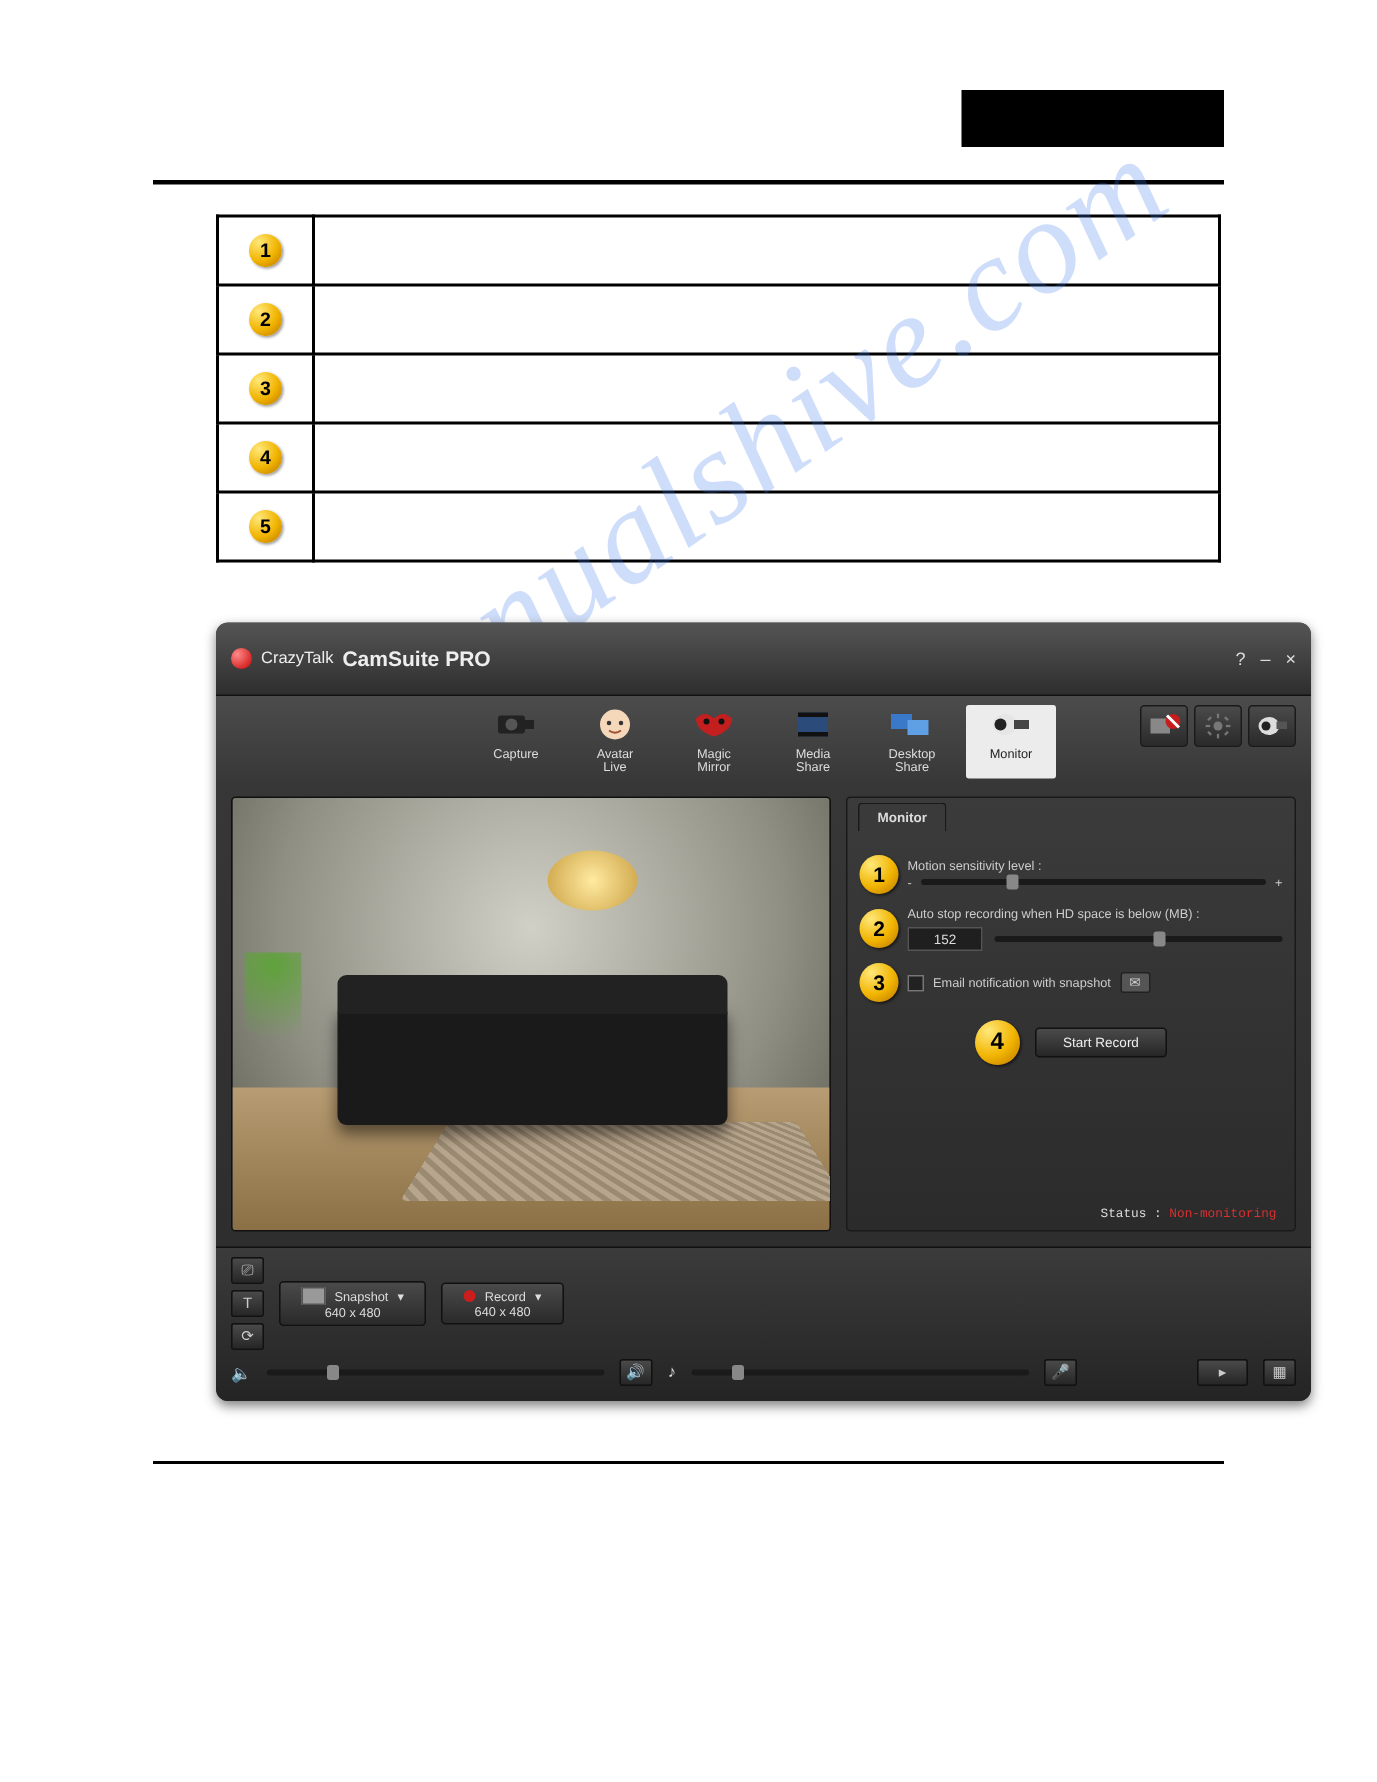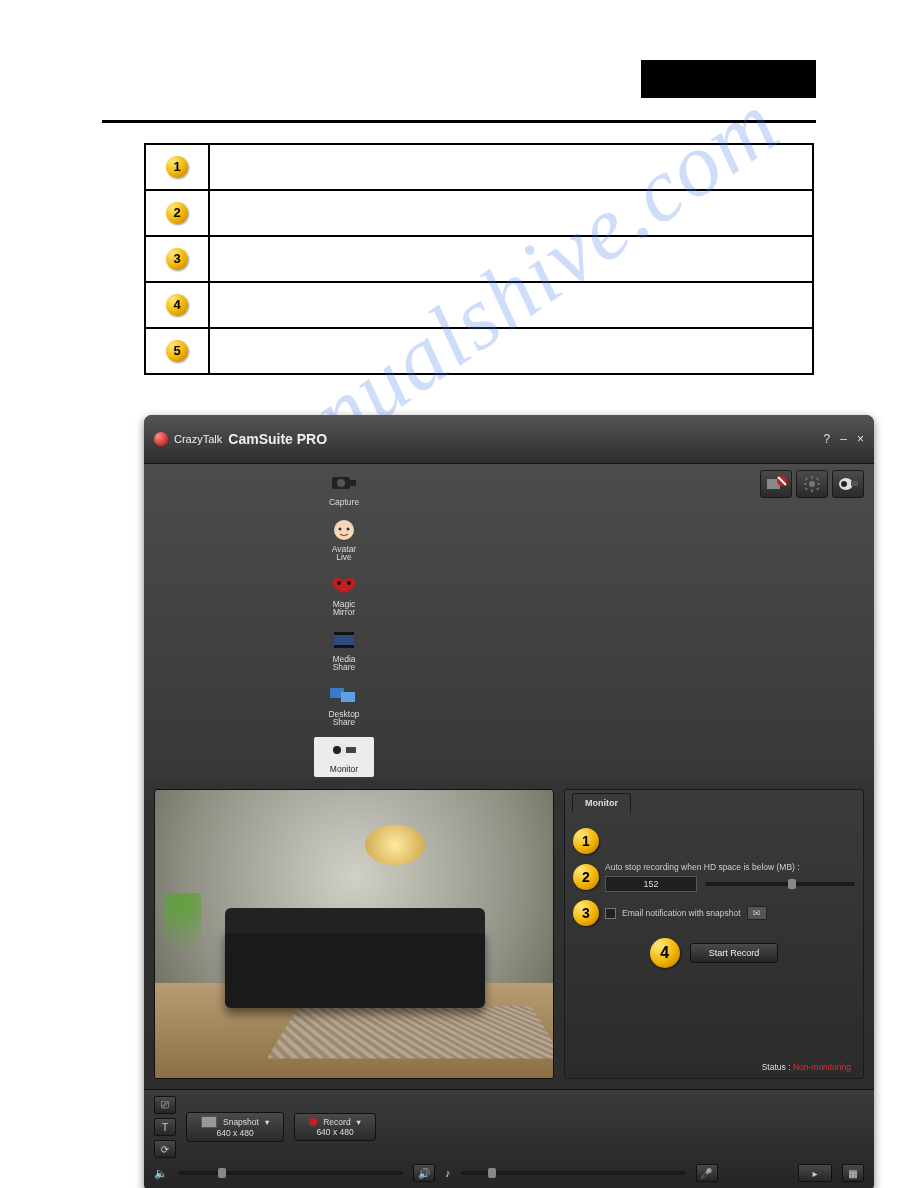--- a/index.html
+++ b/index.html
@@ -88,21 +88,21 @@
   .title-left .brand1 { color: #eee; font-size: 11px; }
   .title-left .brand2 { color: #eee; font-size: 14px; font-weight: bold; }
   .win-controls { display: flex; gap: 10px; color: #ddd; font-size: 12px; }
   .toolbar {
     display: flex;
     align-items: stretch;
     background: linear-gradient(#4c4c4c, #383838);
     padding: 6px 10px 2px 10px;
     gap: 4px;
   }
-  .toolbar-left { display: flex; gap: 6px; margin-left: 160px; flex-direction: column; }
+  .toolbar-left { display: flex; gap: 6px; margin-left: 160px; }
   .tool-item {
     display: flex;
     flex-direction: column;
     align-items: center;
     width: 60px;
     gap: 2px;
     padding-bottom: 4px;
   }
   .tool-item.active { background: #ececec; color: #222; border-radius: 2px; }
   .tool-icon {
@@ -187,39 +187,39 @@
   .slider-track {
     height:4px; background:#1a1a1a; border-radius:2px;
     position:relative; margin:4px 0;
   }
   .slider-thumb{
     position:absolute; top:-3px; width:8px; height:10px;
     background:#888; border-radius:2px;
   }
   .hd-row { display:flex; align-items:center; gap:8px; margin-top:4px;}
   .hd-input {
-    width:92px; height:16px; background:#1f1f1f; border:1px solid #555;
+    width:50px; height:16px; background:#1f1f1f; border:1px solid #555;
     color:#ddd; text-align:center; font-size:9px;
   }
   .chk {
     width:11px; height:11px; border:1px solid #777; background:#222;
     display:inline-block;
   }
   .mail-icon{
     width:20px; height:14px; background:#555; border:1px solid #222;
     border-radius:2px; display:flex; align-items:center; justify-content:center;
     font-size:9px;
   }
   .start-btn{
     display:inline-block; padding:4px 18px;
     background:linear-gradient(#4a4a4a,#262626);
     border:1px solid #111; border-radius:3px;
     font-size:9px; color:#eee;
   }
-  .status-line { position:absolute; bottom:6px; right:12px; font-size:8.5px;}
+  .status-line { position:absolute; bottom:6px; right:12px; font-size:8.5px;font-family:Liberation Mono, monospace;}
   .status-line .red { color:#d63030; }
   .footer-bar {
     background: linear-gradient(#3b3b3b,#242424);
     border-top:1px solid #111;
     padding:6px 10px 10px 10px;
     display:flex;
     flex-direction:column;
     gap:6px;
   }
   .footer-top { display:flex; align-items:center; gap:10px; }
@@ -413,20 +413,30 @@
       <div class="floor"></div>
       <div class="rug"></div>
       <div class="sofa"></div>
     </div>
 
     <div class="side-pane">
       <div class="pane-tab">Monitor</div>
 
       <div class="pane-row">
         <span class="big-badge">1</span>
+        <div class="pane-body">
+          <div>Motion sensitivity level :</div>
+          <div style="display:flex; align-items:center; gap:6px;">
+            <span>-</span>
+            <div class="slider-track" style="flex:1;">
+              <div class="slider-thumb" style="left:25%;"></div>
+            </div>
+            <span>+</span>
+          </div>
+        </div>
       </div>
 
       <div class="pane-row">
         <span class="big-badge">2</span>
         <div class="pane-body">
           <div>Auto stop recording when HD space is below (MB) :</div>
           <div class="hd-row">
             <input class="hd-input" value="152" style="">
             <div class="slider-track" style="flex:1;">
               <div class="slider-thumb" style="left:55%;"></div>

